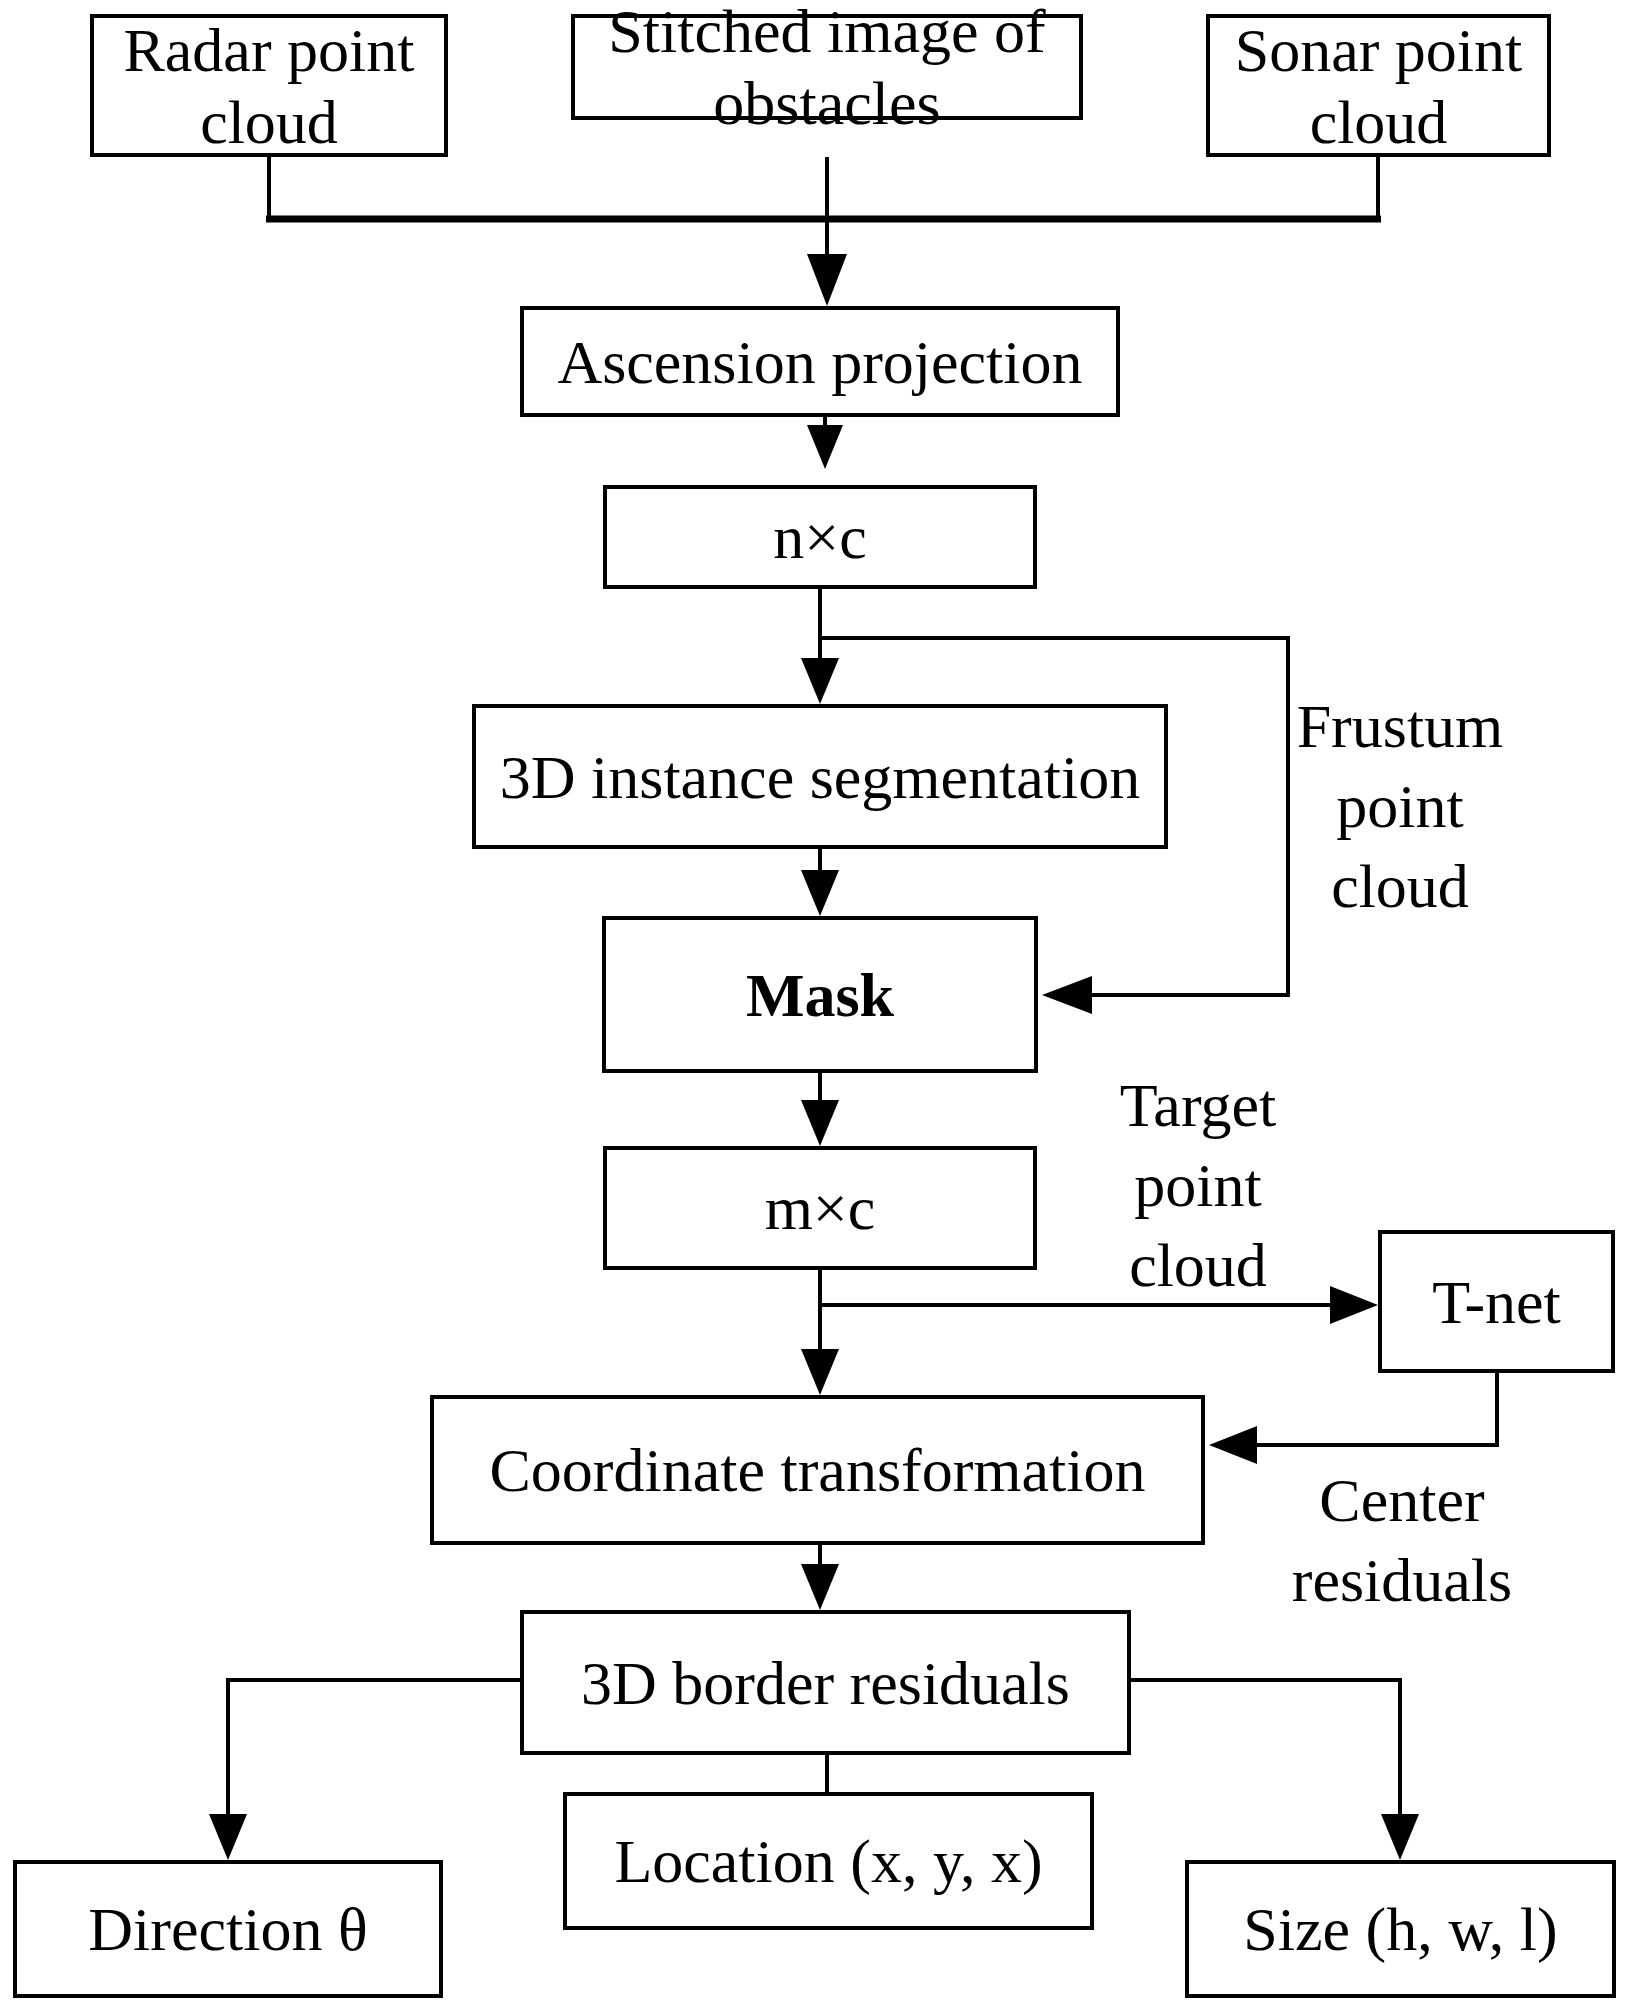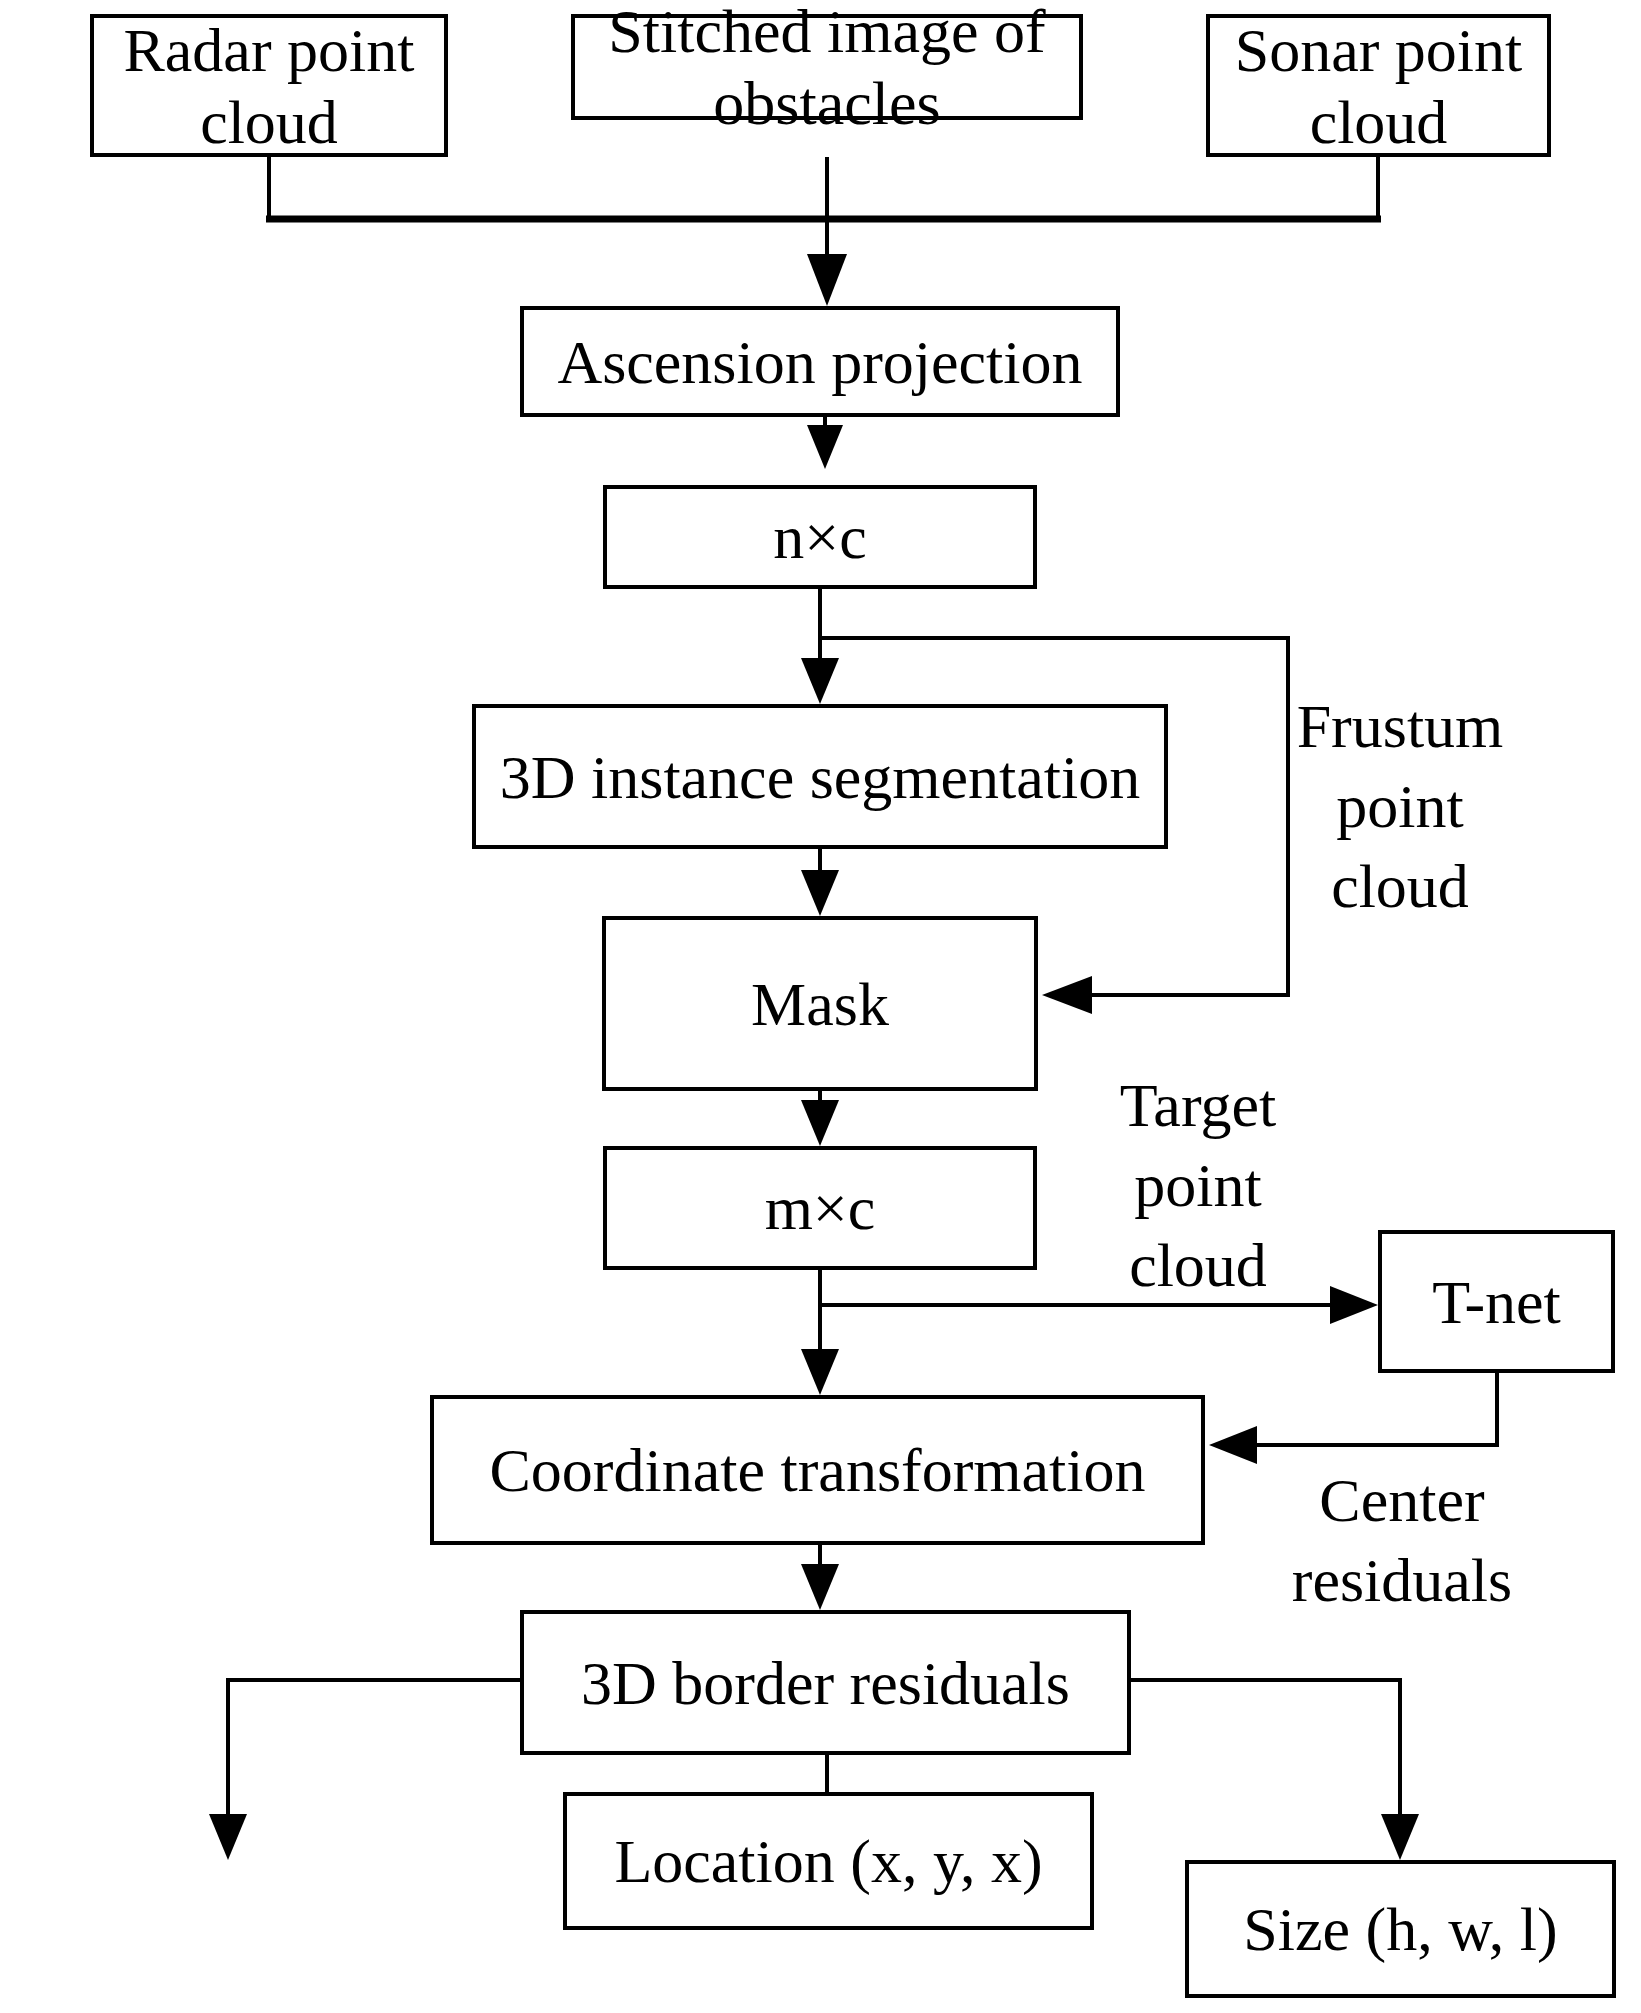--- a/index.html
+++ b/index.html
@@ -94,30 +94,31 @@
   <div class="node" style="left:571px;top:14px;width:512px;height:106px;">Stitched image of obstacles</div>
 
   <div class="node" style="left:1206px;top:14px;width:345px;height:143px;">Sonar point cloud</div>
 
   <div class="node" style="left:520px;top:306px;width:600px;height:111px;">Ascension projection</div>
 
   <div class="node" style="left:603px;top:469px;width:434px;height:104px;margin-top:16px;">n×c</div>
 
   <div class="node" style="left:472px;top:704px;width:696px;height:145px;">3D instance segmentation</div>
 
-  <div class="node" style="left:602px;top:916px;width:436px;height:175px;">Mask</div>
+  <div class="node" style="left:602px;top:916px;width:436px;height:157px;font-weight:bold;">Mask</div>
 
   <div class="node" style="left:603px;top:1146px;width:434px;height:124px;">m×c</div>
 
   <div class="node" style="left:1378px;top:1230px;width:237px;height:143px;">T-net</div>
 
   <div class="node" style="left:430px;top:1395px;width:775px;height:150px;">Coordinate transformation</div>
 
   <div class="node" style="left:520px;top:1610px;width:611px;height:145px;">3D border residuals</div>
 
+  <div class="node" style="left:13px;top:1860px;width:430px;height:138px;">Direction θ</div>
 
   <div class="node" style="left:563px;top:1756px;width:531px;height:138px;margin-top:36px;">Location (x, y, x)</div>
 
   <div class="node" style="left:1185px;top:1860px;width:431px;height:138px;">Size (h, w, l)</div>
 
   <div class="edge-label" style="left:1285px;top:686px;width:230px;height:240px;">Frustum point cloud</div>
 
   <div class="edge-label" style="left:1068px;top:1065px;width:260px;height:240px;">Target point cloud</div>
 
   <div class="edge-label" style="left:1252px;top:1460px;width:300px;height:160px;">Center residuals</div>

